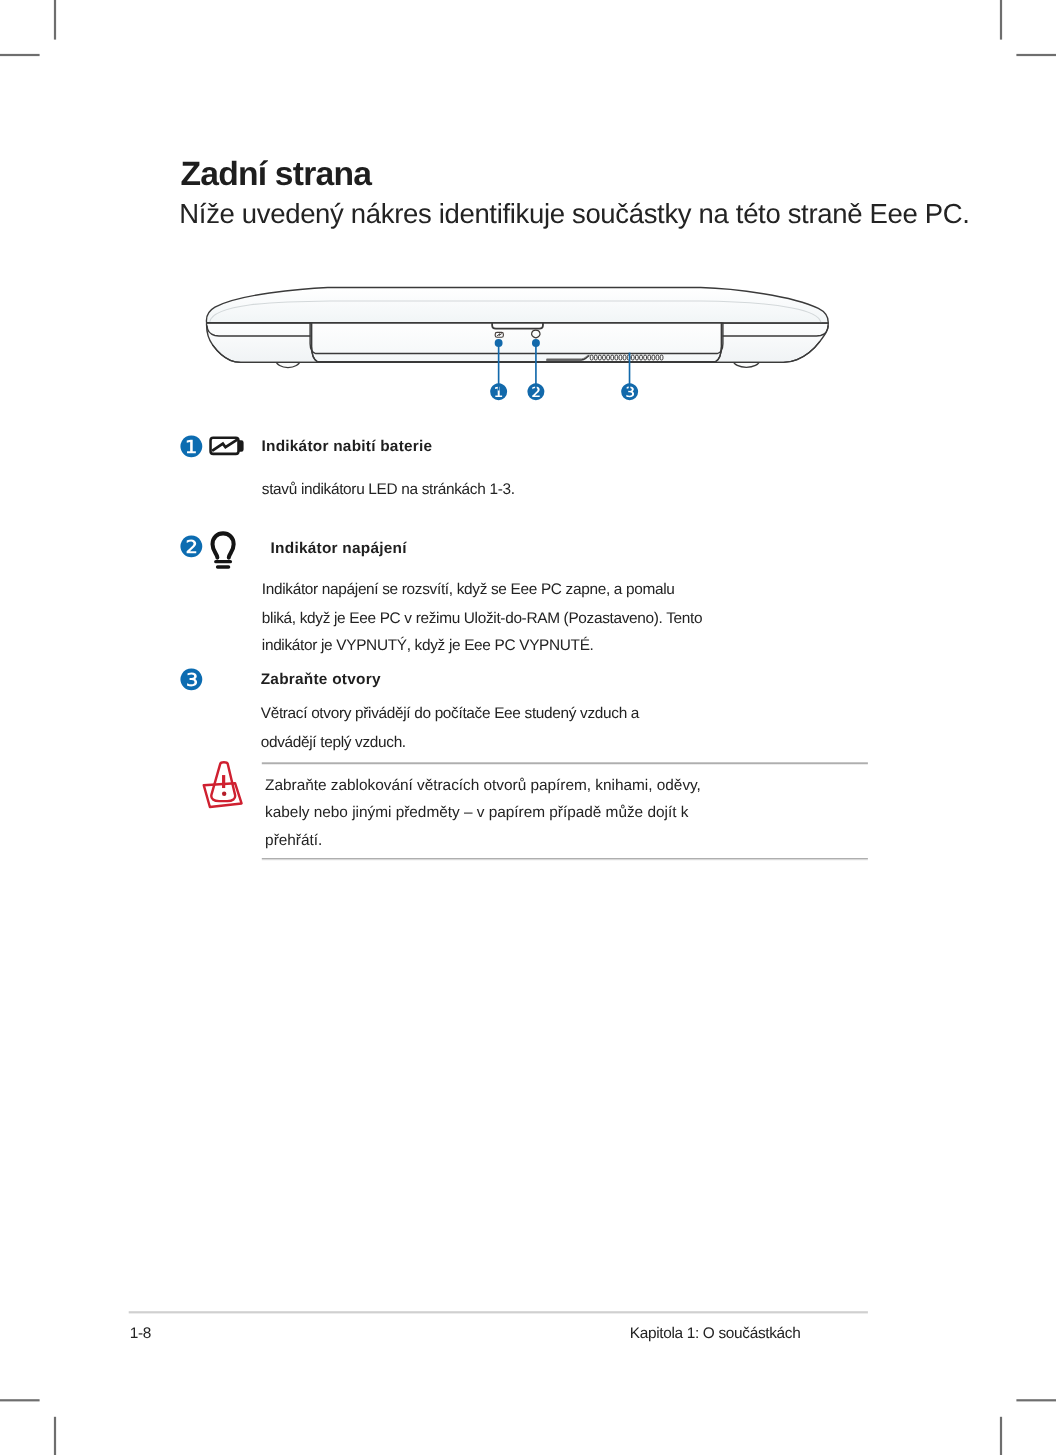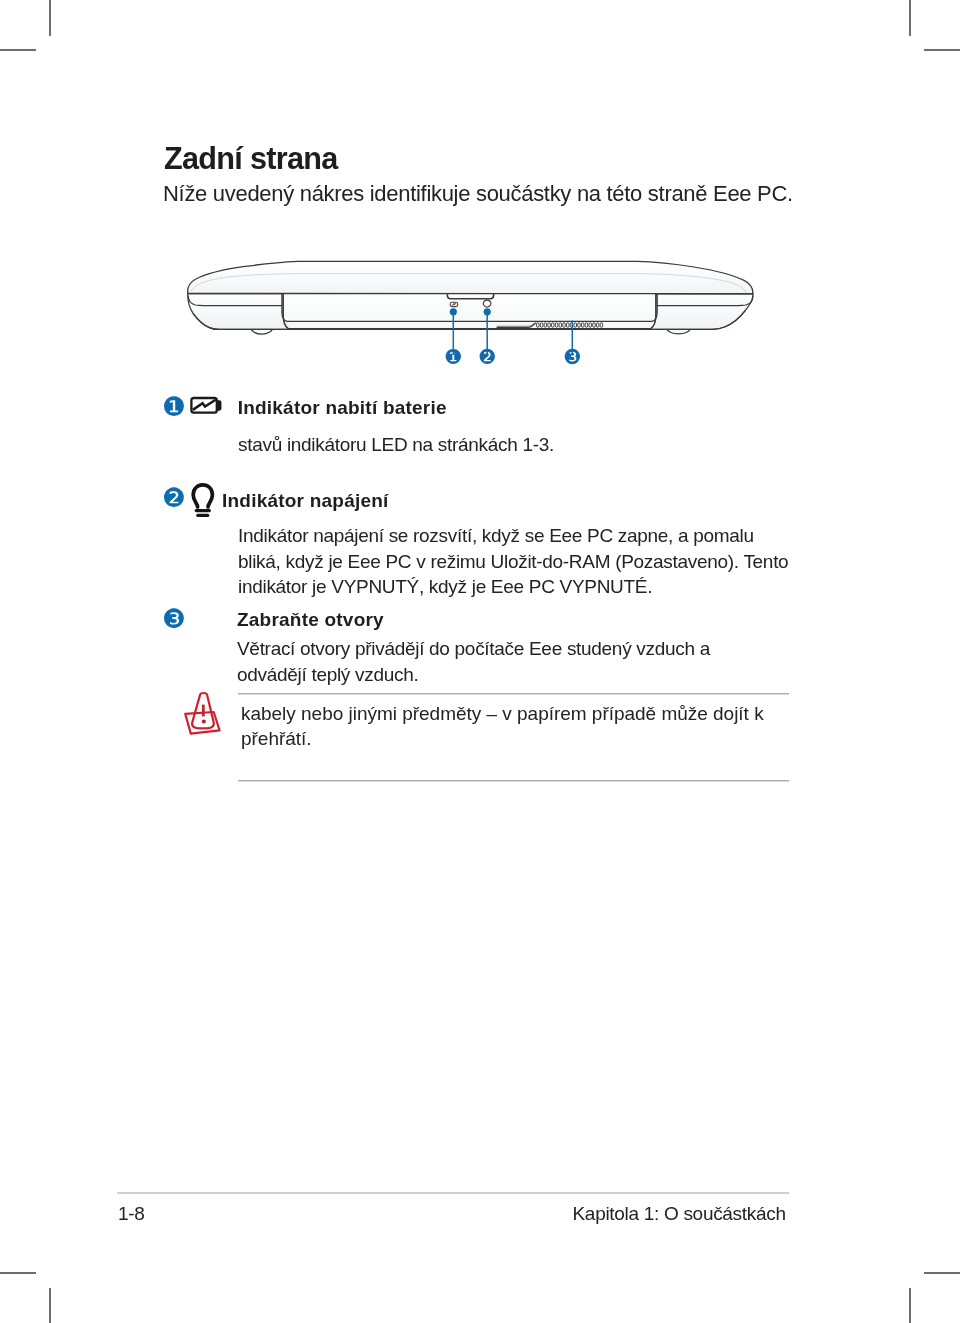--- a/index.html
+++ b/index.html
@@ -2,23 +2,23 @@
 <html><head>
 <meta charset="utf-8">
 <title>Zadni strana</title>
 <style>
   html,body{margin:0;padding:0;}
   body{width:960px;height:1323px;background:#ffffff;
        font-family:"Liberation Sans",sans-serif;overflow:hidden;position:relative;}
   .page{position:absolute;left:0;top:0;width:860px;height:1323px;}
   .cmark{position:absolute;background:#6e6e6e;}
   .tx{position:absolute;white-space:pre;color:#232323;
-      font-size:19px;letter-spacing:-0.3px;}
+      font-size:14px;letter-spacing:-0.3px;}
   #title{left:164px;top:141px;font-size:30.6px;font-weight:bold;letter-spacing:-0.7px;color:#1e1e1e;}
-  #subtitle{left:163px;top:180.6px;font-size:22px;letter-spacing:-0.3px;}
+  #subtitle{left:163px;top:180.6px;font-size:25px;letter-spacing:-0.3px;}
   .num{position:absolute;color:#0c6cb1;font-size:26.6px;line-height:1;letter-spacing:0;
        font-family:"DejaVu Sans",sans-serif;white-space:pre;}
   .hdr{font-weight:bold;letter-spacing:0.22px;color:#1f1f1f;}
   .rule{position:absolute;height:2px;background:linear-gradient(#aeaeae,#aeaeae 55%,#d8d8d8 55%,#d8d8d8);}
   .frule{position:absolute;height:2px;background:#d0d0d0;}
   .lines{position:absolute;}
   .lines div{white-space:pre;}
   #diagram text.cnum{fill:#1269ab;font-family:"DejaVu Sans",sans-serif;font-size:20.6px;
        text-anchor:middle;dominant-baseline:central;}
 </style>
@@ -144,36 +144,36 @@
       <path d="M192.8,409.9 L202.6,403.3 L205.0,406.6 L215.7,399.7" stroke-width="2.5" stroke-linecap="butt" stroke-linejoin="miter"></path>
     </g>
     <g fill="none" stroke="#141414" stroke-width="3.7" stroke-linecap="round">
       <path d="M197.6,506.9 C197.6,503.4 193.2,501.3 193.2,494.8 C193.2,488.5 197.6,484.9 202.8,484.9 C208.0,484.9 212.4,488.5 212.4,494.8 C212.4,501.3 208.0,503.4 208.0,506.9"></path>
       <path d="M196.2,510.6 L209.4,510.6" stroke-width="3.1"></path>
       <path d="M197.8,515.4 L207.8,515.4" stroke-width="3.1"></path>
     </g>
   </svg>
 
   <div class="tx hdr" style="left:237.7px;top:397.1px;">Indikátor nabití baterie</div>
-  <div class="tx hdr" style="left:222px;top:490.2px;">Indikátor napájení</div>
+  <div class="tx hdr" style="left:246px;top:490.2px;">Indikátor napájení</div>
   <div class="tx hdr" style="left:237.0px;top:608.9px;">Zabraňte otvory</div>
 
   <div class="tx lines" style="left:238px;top:431.9px;line-height:25.2px;"><div>stavů indikátoru LED na stránkách 1-3.</div></div>
   <div class="tx lines" style="left:238px;top:523.3px;line-height:25.4px;"><div>Indikátor napájení se rozsvítí, když se Eee PC zapne, a pomalu</div><div>bliká, když je Eee PC v režimu Uložit-do-RAM (Pozastaveno). Tento</div><div>indikátor je VYPNUTÝ, když je Eee PC VYPNUTÉ.</div></div>
   <div class="tx lines" style="left:237px;top:636.4px;line-height:25.2px;"><div>Větrací otvory přivádějí do počítače Eee studený vzduch a</div><div>odvádějí teplý vzduch.</div></div>
 
   <div class="rule" style="left:238px;top:692.8px;width:551px;"></div>
   <div class="rule" style="left:238px;top:780.4px;width:551px;"></div>
   <svg style="position:absolute;left:0;top:0;" width="960" height="1323" viewBox="0 0 960 1323">
     <g fill="none" stroke="#cf2030" stroke-width="2.2" stroke-linejoin="round" stroke-linecap="round">
       <path d="M185.2,713.8 L213.7,712.0 L219.6,730.4 L190.8,733.6 Z"></path>
       <path d="M200.2,694.4 C200.9,692.5 206.2,692.5 207.0,694.4 L213.7,722.6 C214.4,726.2 211.4,728.3 206.6,728.3 L199.2,728.3 C194.4,728.3 191.5,726.2 192.2,722.6 Z"></path>
       <path d="M203.3,704.6 L203.3,716.4" stroke-width="2.9" stroke-linecap="butt"></path>
       <circle cx="203.8" cy="721.6" r="2.0" fill="#b51c28" stroke="none"></circle>
     </g>
   </svg>
-  <div class="tx lines" style="left:241px;top:700.8px;line-height:25.2px;letter-spacing:-0.02px;"><div>kabely nebo jinými předměty – v papírem případě může dojít k</div><div>přehřátí.</div></div>
+  <div class="tx lines" style="left:241px;top:700.8px;line-height:25.2px;letter-spacing:-0.02px;"><div>Zabraňte zablokování větracích otvorů papírem, knihami, oděvy,</div><div>kabely nebo jinými předměty – v papírem případě může dojít k</div><div>přehřátí.</div></div>
 
   <div class="frule" style="left:117px;top:1192.2px;width:672px;"></div>
   <div class="tx" style="left:118px;top:1203.2px;">1-8</div>
   <div class="tx" style="left:572.5px;top:1203.2px;">Kapitola 1: O součástkách</div>
 
 </div>
 
 </body></html>

